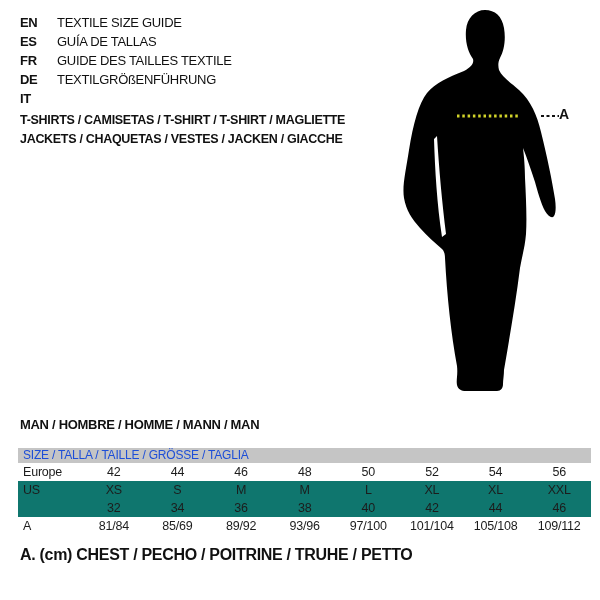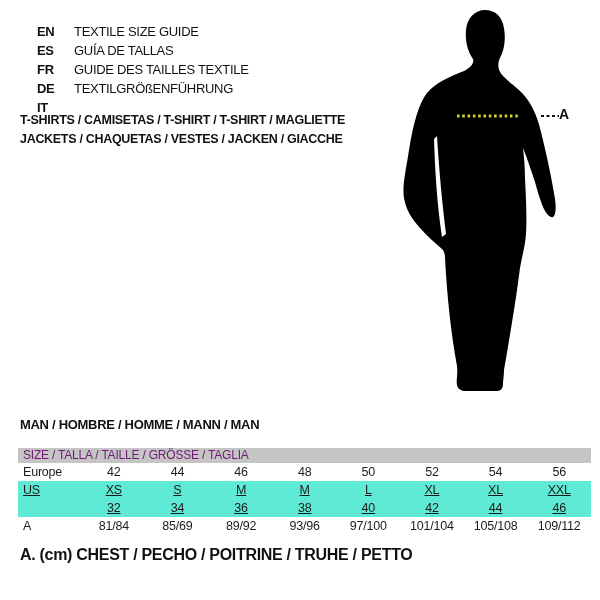--- a/index.html
+++ b/index.html
@@ -5,45 +5,45 @@
   html,body{margin:0;padding:0;}
   body{
     width:600px;height:600px;position:relative;overflow:hidden;
     background:#ffffff;color:#111;
     font-family:"Liberation Sans", sans-serif;
     -webkit-font-smoothing:antialiased;
   }
   .abs{position:absolute;}
 
   
-  .lang-list{left:20px;top:22px;margin-left:17px;}
+  .lang-list{left:20px;top:13px;}
   .lang-row{display:flex;height:19px;line-height:19px;}
   .lang-code{width:37px;font-weight:700;font-size:13px;letter-spacing:-0.3px;}
   .lang-label{font-weight:400;font-size:13px;letter-spacing:-0.3px;white-space:nowrap;}
 
   
   .categories{left:20px;top:111px;}
   .cat-line{height:19px;line-height:19px;font-weight:700;font-size:12.5px;letter-spacing:-0.3px;white-space:nowrap;}
 
   
   .figure-wrap{left:398px;top:8px;width:170px;height:390px;}
   .measure-a{left:559px;top:106px;font-weight:700;font-size:14px;letter-spacing:-0.3px;}
 
   
   .man-line{left:20px;top:417px;font-weight:700;font-size:13px;letter-spacing:-0.3px;white-space:nowrap;}
 
   
   .size-table{left:18px;top:448px;width:573px;}
   .t-head{
     height:15px;line-height:15px;background:#c5c5c5;
-    font-size:12px;letter-spacing:-0.2px;padding-left:5px;color:#701a75;
+    font-size:12px;letter-spacing:-0.2px;padding-left:5px;color:#1d4ed8;
     box-sizing:border-box;
   }
   .t-row{display:flex;height:18px;line-height:18px;font-size:12.5px;letter-spacing:-0.2px;color:#1c1c1c;}
-  .t-row.shaded{background:#5eead4;text-decoration:underline;}
+  .t-row.shaded{background:#0f766e;}
   .t-label{width:64px;padding-left:5px;box-sizing:border-box;white-space:nowrap;}
   .t-cell{flex:1;text-align:center;white-space:nowrap;}
 
   
   .footnote{left:20px;top:546px;font-weight:700;font-size:16px;letter-spacing:-0.3px;white-space:nowrap;}
 </style>
 </head>
 <body>
 
 <div class="abs lang-list">

